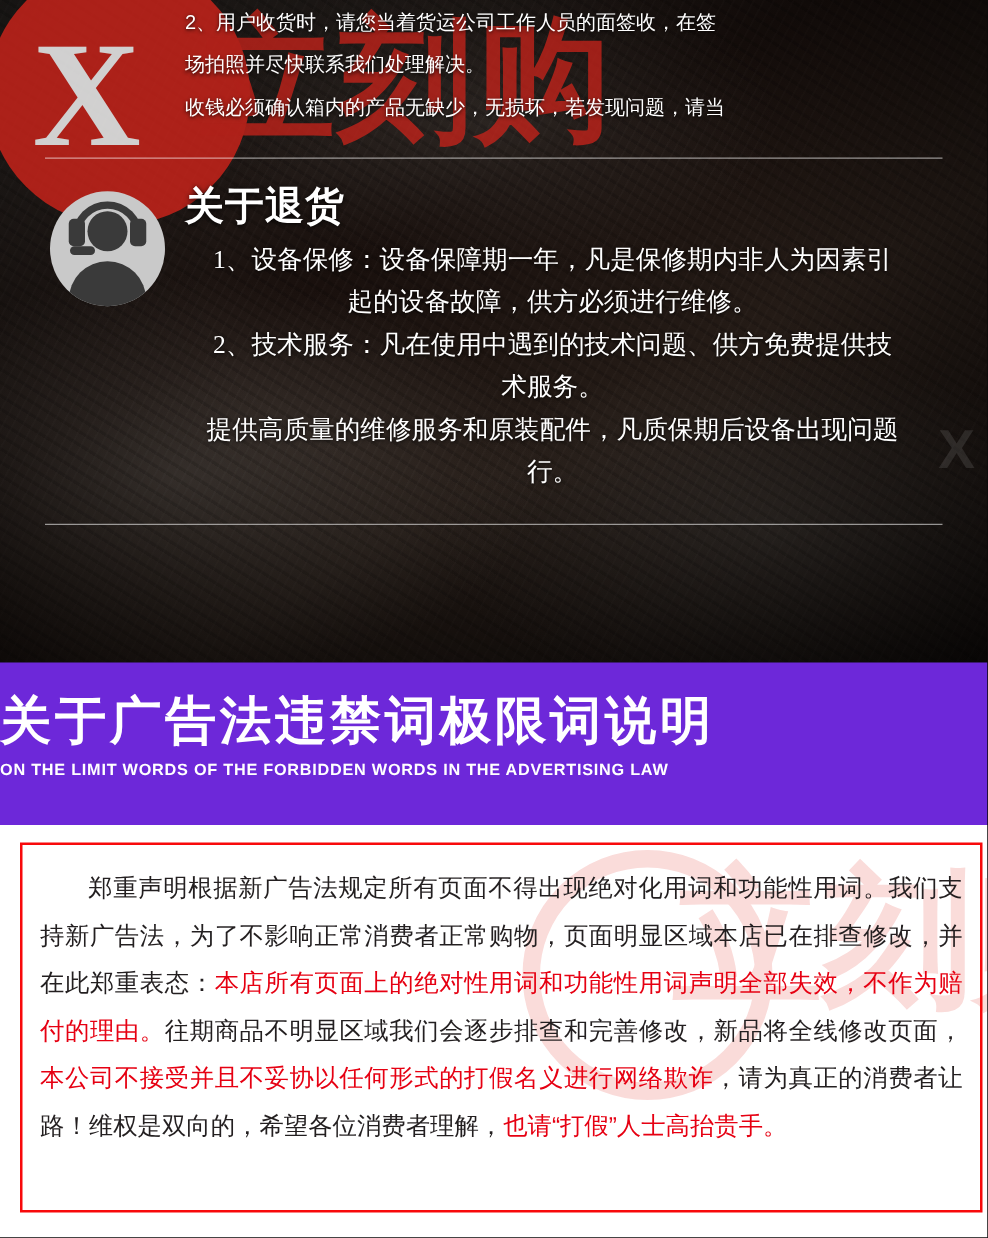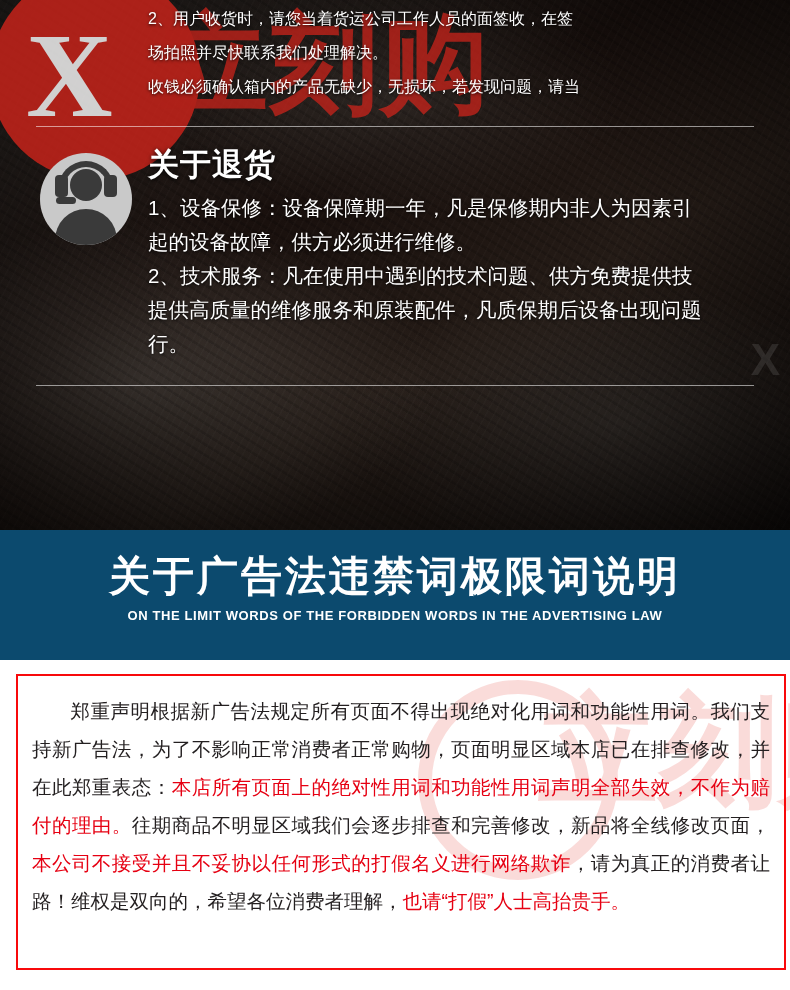--- a/index.html
+++ b/index.html
@@ -119,20 +119,21 @@
   .rule {
     margin: 22px 0 0 0;
     height: 1px;
     background: rgba(255,255,255,0.55);
   }
   .rule.lower { margin-top: 24px; }
 
   .block {
     position: relative;
     padding-top: 18px;
+    font-family: Liberation Serif, serif;
   }
   .avatar {
     position: absolute;
     left: 4px;
     top: 26px;
     width: 92px;
     height: 92px;
     border-radius: 50%;
     background: #c9c9c9;
     overflow: hidden;
@@ -194,29 +195,28 @@
   }
   .block-body {
     padding-left: 112px;
     padding-right: 18px;
     margin-top: 6px;
     color: #ffffff;
     font-size: 20.5px;
     line-height: 34px;
     text-shadow: 0 1px 3px rgba(0,0,0,0.85);
   }
-  .block-body .ln { display: block; white-space: nowrap; }
+  .block-body .ln { display: block; white-space: nowrap; text-align: center; }
 
   
   .red-banner {
     position: relative;
     width: 790px;
     height: 130px;
-    background: #0c4a6e;
-    text-align: center;
+    background: #6d28d9;
     overflow: hidden;
   }
   .banner-cn {
     padding-top: 20px;
     color: #ffffff;
     font-size: 41px;
     font-weight: 700;
     letter-spacing: 3px;
     line-height: 52px;
   }
@@ -315,20 +315,21 @@
           <div class="mic"></div>
           <div class="body"></div>
         </div>
 
         <div class="block-title">关于退货</div>
 
         <div class="block-body">
           <span class="ln">1、设备保修：设备保障期一年，凡是保修期内非人为因素引</span>
           <span class="ln">起的设备故障，供方必须进行维修。</span>
           <span class="ln">2、技术服务：凡在使用中遇到的技术问题、供方免费提供技</span>
+          <span class="ln">术服务。</span>
           <span class="ln">提供高质量的维修服务和原装配件，凡质保期后设备出现问题</span>
           <span class="ln">行。</span>
         </div>
 
         <div class="rule lower"></div>
       </div>
 
     </div>
   </div>
 

